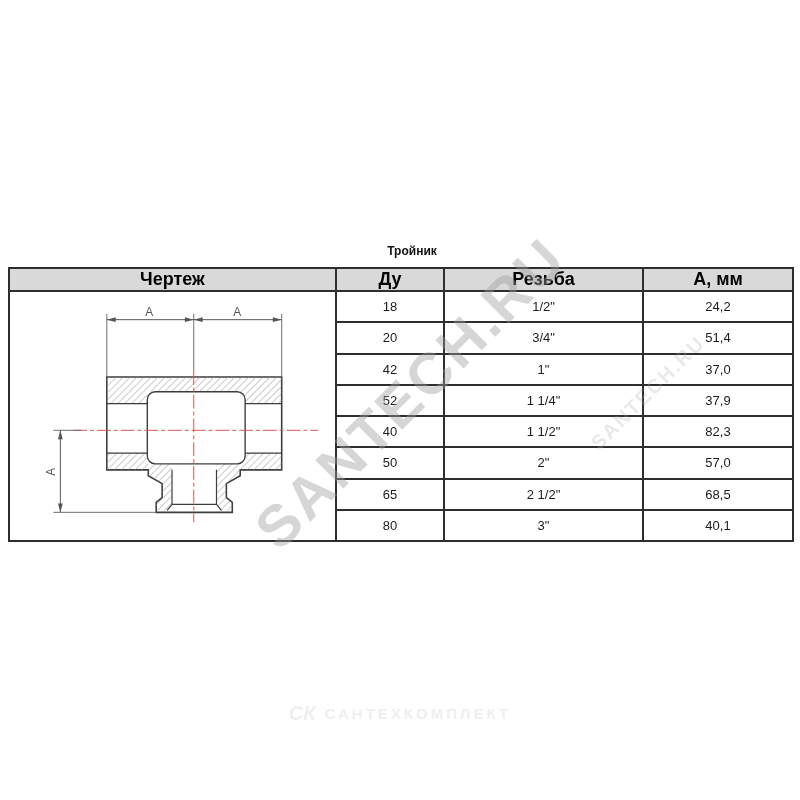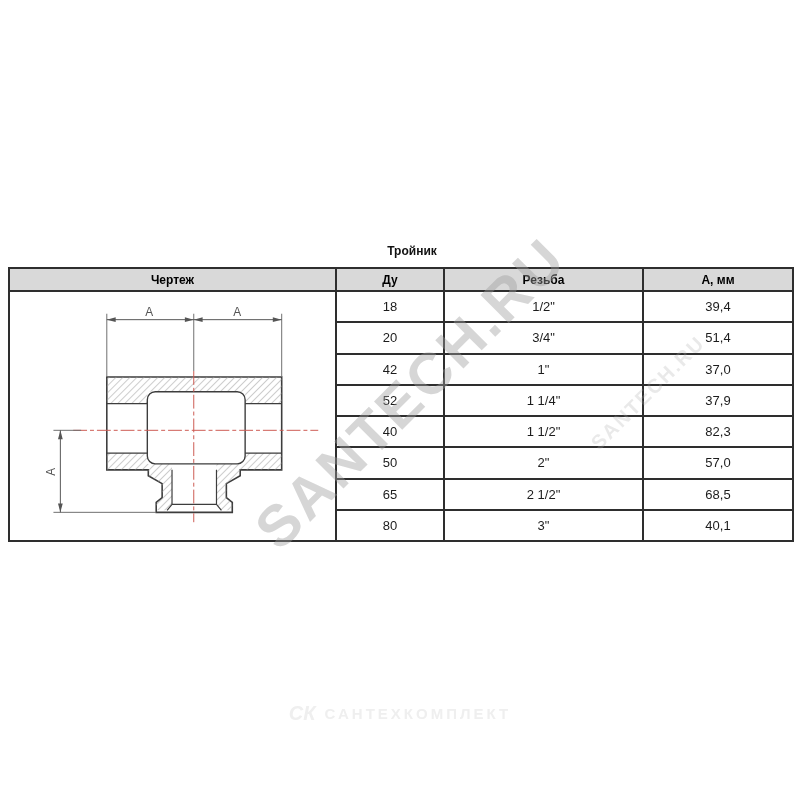--- a/index.html
+++ b/index.html
@@ -13,21 +13,21 @@
   }
   table.spec{
     position:absolute;left:8px;top:267px;width:784px;
     border-collapse:collapse;table-layout:fixed;
   }
   table.spec th, table.spec td{
     border:2px solid #2e2e2e;text-align:center;vertical-align:middle;
     padding:0;color:#1c1c1c;
   }
   table.spec th{
-    background:#d9d9d9;font-size:12px;font-weight:bold;height:21px;color:#000;
+    background:#d9d9d9;font-size:18px;font-weight:bold;height:21px;color:#000;
   }
   table.spec td{font-size:13px;height:27px;}
   td.drawing-cell{background:#fff;vertical-align:middle;}
   td.drawing-cell svg{display:block;margin:0 auto;}
   .wm{
     position:absolute;white-space:nowrap;pointer-events:none;z-index:20;
     font-weight:bold;
   }
   .wm-main{
     left:410px;top:393px;font-size:58px;letter-spacing:3px;
@@ -109,21 +109,21 @@
 
         <path d="M42,140 L70,140 M42,223 L146,223" stroke="#6e6e6e" stroke-width="1" fill="none"></path>
         <path d="M49,140 L49,223" stroke="#555555" stroke-width="1" fill="none"></path>
         <polygon points="49,140 46.6,149 51.4,149" fill="#555555"></polygon>
         <polygon points="49,223 46.6,214 51.4,214" fill="#555555"></polygon>
         <text x="44" y="182" font-size="12" fill="#555555" text-anchor="middle" transform="rotate(-90 44 182)">A</text>
       </svg>
     </td>
     <td>18</td>
     <td>1/2"</td>
-    <td>39,4</td>
+    <td>24,2</td>
   </tr>
   <tr>
     <td>20</td>
     <td>3/4"</td>
     <td>51,4</td>
   </tr>
   <tr>
     <td>42</td>
     <td>1"</td>
     <td>37,0</td>

